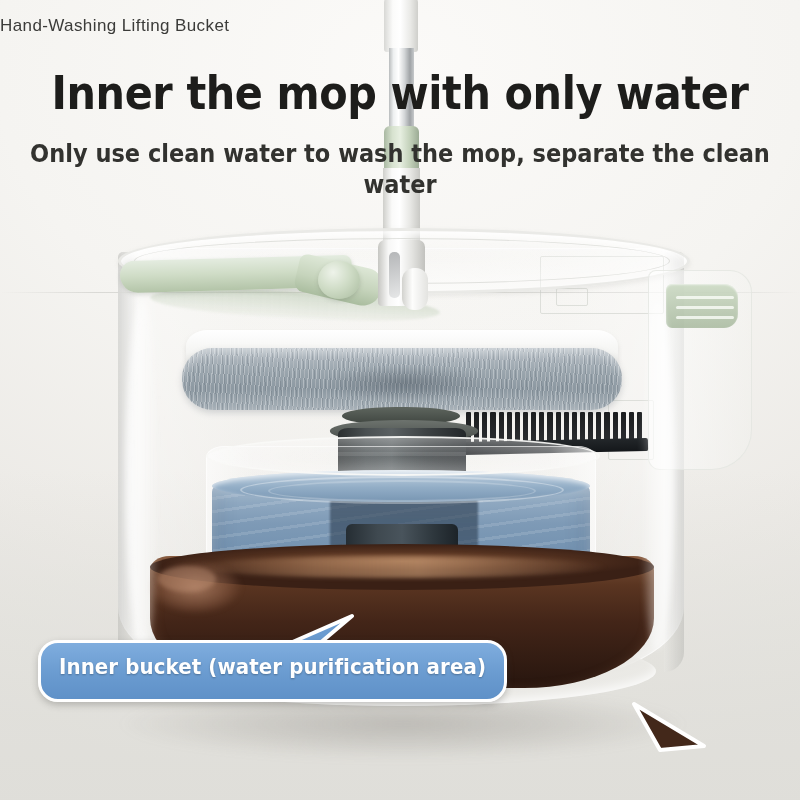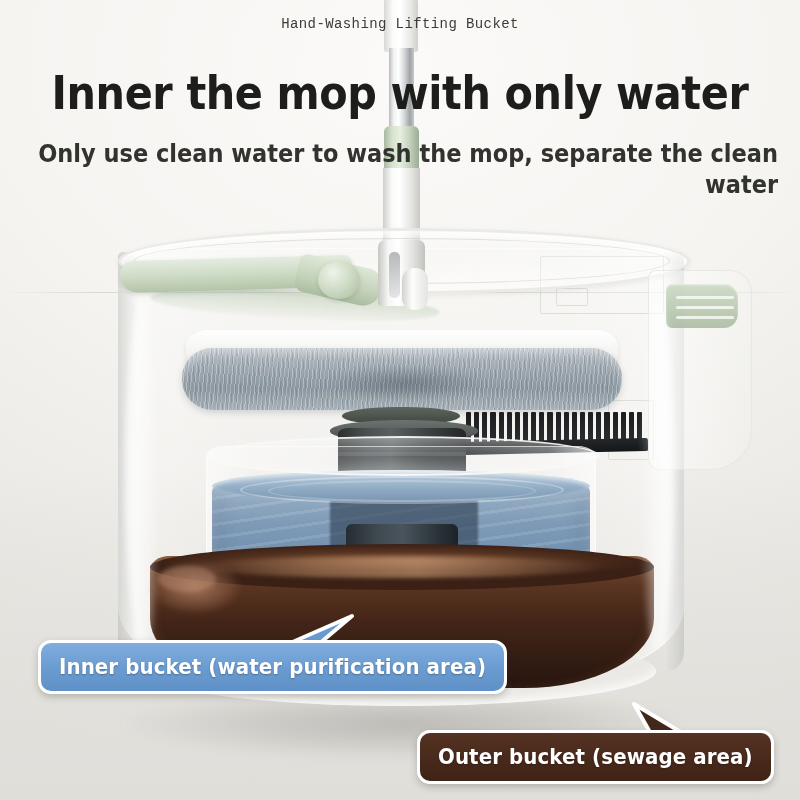--- a/index.html
+++ b/index.html
@@ -44,23 +44,22 @@
     border-radius: 50%;
     background: radial-gradient(closest-side, rgba(120,116,110,.34) 0%, rgba(120,116,110,.18) 52%, rgba(120,116,110,0) 100%);
     filter: blur(5px);
   }
 
   
   .eyebrow {
     position: absolute;
     top: 16px;
     left: 0; right: 0;
-    text-align: center;
-    font-family: Liberation Mono, monospace;
-    font-size: 14px;
+    font-family: Liberation Sans, sans-serif;
+    font-size: 17px;
     letter-spacing: .4px;
     color: #3b3b39;
     z-index: 40;
   }
   .headline {
     position: absolute;
     top: 66px;
     left: 0; right: 0;
     text-align: center;
     font-family: "DejaVu Sans Condensed", "Liberation Sans Narrow", "Liberation Sans", sans-serif;
@@ -69,21 +68,21 @@
     letter-spacing: -0.4px;
     color: #1d1d1b;
     z-index: 40;
     white-space: nowrap;
   }
   .subline {
     position: absolute;
     top: 138px;
     left: 22px;
     right: 22px;
-    text-align: right;
+    text-align: center;
     font-family: "DejaVu Sans Condensed", "Liberation Sans Narrow", "Liberation Sans", sans-serif;
     font-size: 25px;
     font-weight: 600;
     line-height: 31px;
     color: #32322f;
     z-index: 40;
   }
   .subline span { display: block; }
 
   
@@ -456,27 +455,27 @@
   .moulding {
     position: absolute;
     border: 1px solid rgba(208,210,205,.65);
     border-radius: 2px;
   }
 
   
   .callout {
     position: absolute;
     z-index: 60;
-    border-radius: 13px;
+    border-radius: 20px;
     color: #ffffff;
     font-family: "DejaVu Sans Condensed", "Liberation Sans Narrow", "Liberation Sans", sans-serif;
     font-size: 22px;
     font-weight: 700;
     letter-spacing: .1px;
-    padding: 11px 18px 12px;
+    padding: 11px 18px 20px;
     white-space: nowrap;
     border: 3px solid #ffffff;
     box-shadow: 0 3px 7px rgba(60,60,58,.28);
     text-shadow: 0 1px 2px rgba(0,0,0,.28);
   }
   .callout-inner {
     left: 38px; top: 640px;
     background: linear-gradient(180deg, #7fadde 0%, #6a9bd0 55%, #5f91c8 100%);
   }
   .callout-outer {
@@ -595,15 +594,14 @@
 
   <svg class="tail" style="left:230px;top:612px;" width="130" height="60">
     <path d="M122 4 L26 46 L70 48 Z" fill="#6a9bd0" stroke="#ffffff" stroke-width="4" stroke-linejoin="round"></path>
   </svg>
   <svg class="tail" style="left:600px;top:700px;" width="130" height="62">
     <path d="M34 4 L104 46 L60 50 Z" fill="#43281a" stroke="#ffffff" stroke-width="4" stroke-linejoin="round"></path>
   </svg>
 
   <div class="callout callout-inner">Inner bucket (water purification area)</div>
 
-  <div class="callout callout-outer">Outer bucket (sewage area)</div>
 
 </div>
 
 </body></html>

